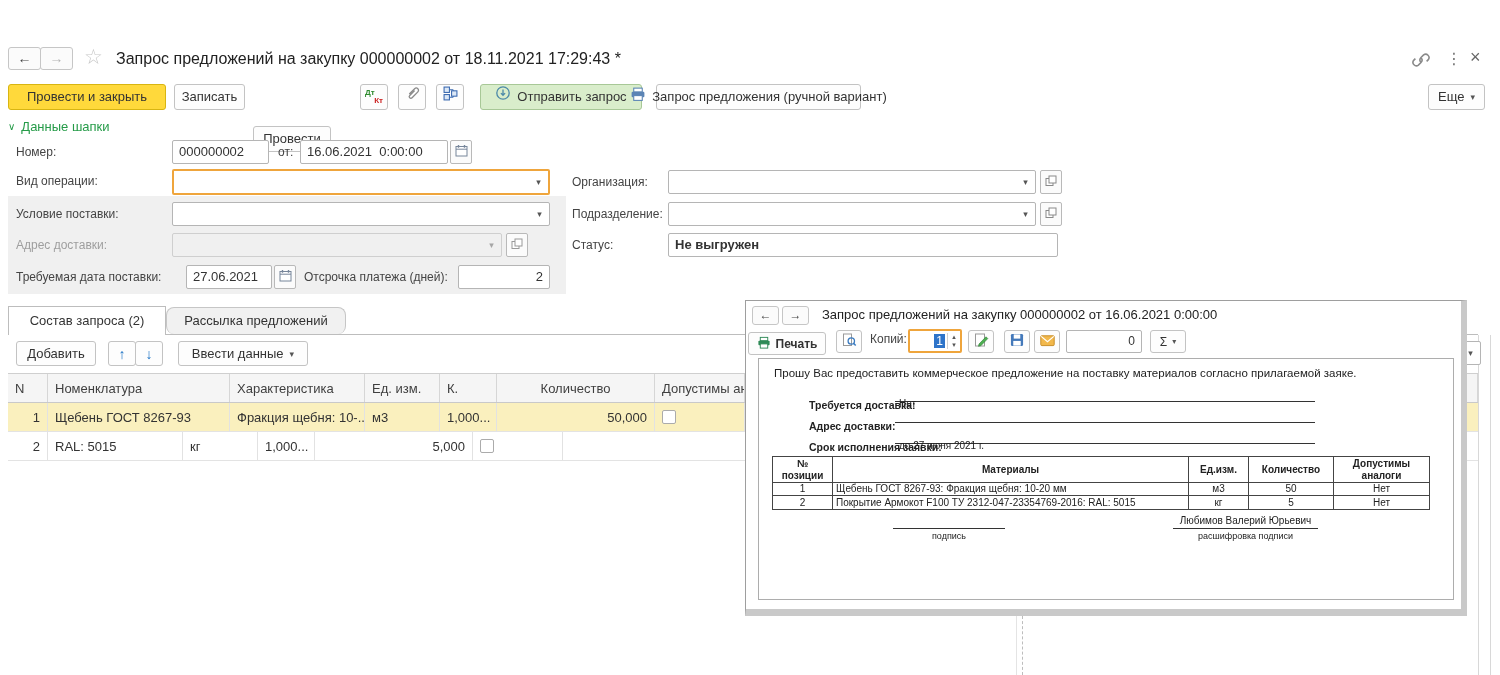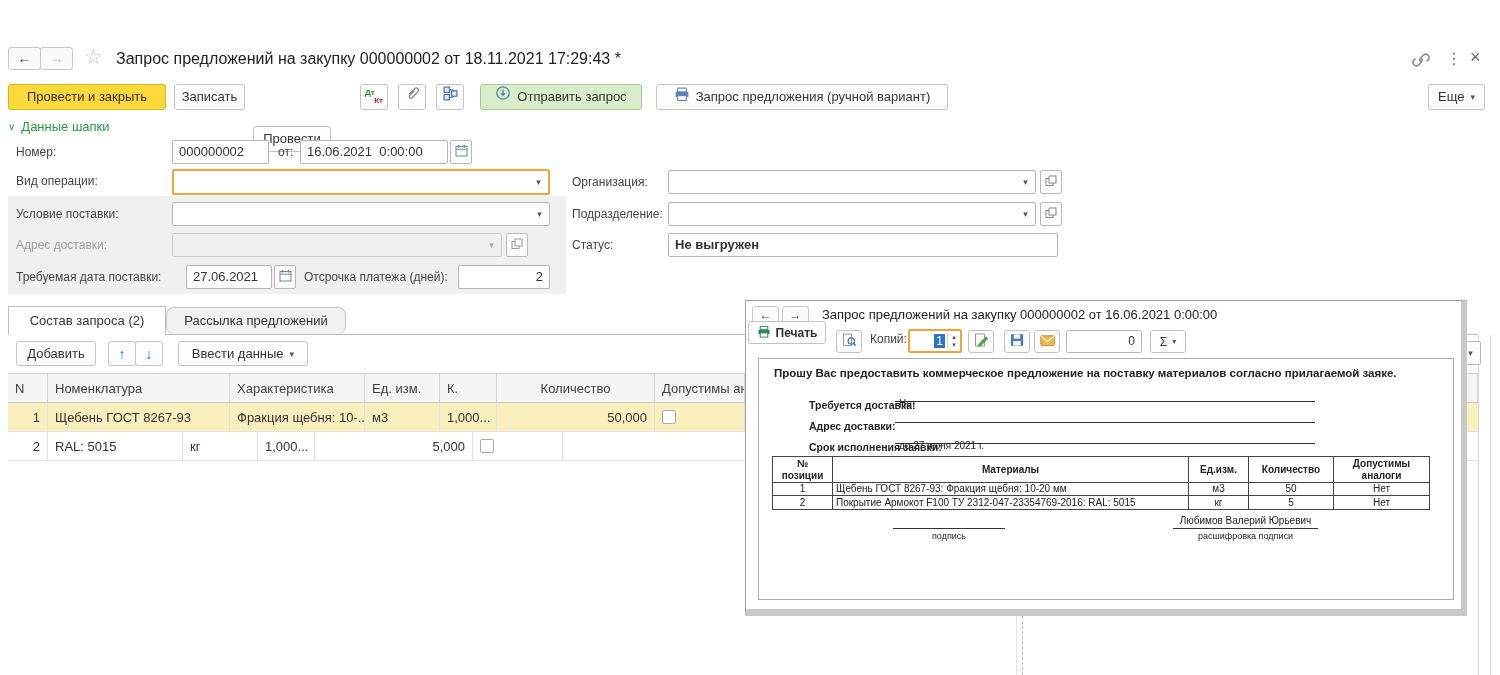--- a/index.html
+++ b/index.html
@@ -120,21 +120,21 @@
         </svg></span>
   </div>
 
   <div class="btn btn-green" style="left:480px; top:84px; width:162px;">
     <span><svg width="16" height="16" viewBox="0 0 16 16">
           <circle cx="8" cy="8" r="6.2" fill="none" stroke="#4b89a8" stroke-width="1.3"></circle>
           <path d="M8 4.5 V10 M5.9 8.1 L8 10.4 L10.1 8.1" fill="none" stroke="#4b89a8" stroke-width="1.3"></path>
         </svg></span>
     <span>Отправить запрос</span>
   </div>
-  <div class="btn" style="left:656px; top:84px; width:292px;">
+  <div class="btn" style="left:656px; top:84px; width:205px;">
     <span><svg width="16" height="14" viewBox="0 0 15 13">
           <rect x="1.5" y="4.5" width="12" height="5" rx="1" fill="#5b84b5"></rect>
           <rect x="3.5" y="1" width="8" height="3.5" fill="#fff" stroke="#5b84b5"></rect>
           <rect x="3.5" y="8" width="8" height="4.5" fill="#fff" stroke="#5b84b5"></rect>
         </svg></span>
     <span>Запрос предложения (ручной вариант)</span>
   </div>
   <div class="btn" style="left:1428px; top:84px; width:57px;">
     <span>Еще</span>
       <span style="font-size:9px; color:#555;">▾</span>
@@ -281,21 +281,21 @@
   <div class="vline" style="left:1490px; top:335px; height:340px;"></div>
 
   <div class="abs" style="left:1016px; top:616px; height:59px; width:1px; background:#e4e4e4;"></div>
   <div class="abs" style="left:1022px; top:616px; height:59px; width:0; border-left:1px dashed #bdbdbd;"></div>
 
   <div id="printwin">
     <div class="pw-navbtn" style="left:6px; top:5px;"><span>←</span></div>
     <div class="pw-navbtn dim" style="left:36px; top:5px;"><span>→</span></div>
     <div class="abs" style="left:76px; top:6px; font-size:13px; color:#222; white-space:nowrap;">Запрос предложений на закупку 000000002 от 16.06.2021 0:00:00</div>
 
-    <div class="pw-btn btn-yellow" style="left:2px; top:20px; width:78px; font-weight:bold;">
+    <div class="pw-btn btn-yellow" style="left:2px; top:31px; width:78px; font-weight:bold;">
       <span><svg width="14" height="13" viewBox="0 0 15 13">
             <rect x="1.5" y="4.5" width="12" height="5" rx="1" fill="#2f8a57"></rect>
             <rect x="3.5" y="1" width="8" height="3.5" fill="#fff" stroke="#2f8a57"></rect>
             <rect x="3.5" y="8" width="8" height="4.5" fill="#fff" stroke="#2f8a57"></rect>
           </svg></span>
       <span>Печать</span>
     </div>
     <div class="pw-btn pw-ibtn" style="left:90px; top:29px;">
       <span><svg width="15" height="15" viewBox="0 0 15 15">
             <rect x="1.5" y="1" width="8" height="11.5" fill="#fff" stroke="#999"></rect>
@@ -330,21 +330,21 @@
             <path d="M1.2 2.4 L7.5 7.6 L13.8 2.4" fill="none" stroke="#fff" stroke-width="1.2"></path>
           </svg></span>
     </div>
     <div class="abs" style="left:320px; top:29px; width:76px; height:23px; border:1px solid #b5b5b5; border-radius:2px; background:#fff; font-size:12px; line-height:21px; text-align:right; padding-right:6px;">0</div>
     <div class="pw-btn" style="left:404px; top:29px; width:36px; padding:0 6px;">
       <span>Σ</span>
         <span style="font-size:8px; color:#555;">▾</span>
     </div>
 
     <div id="sheet">
-      <div class="abs" style="left:15px; top:8px; font-size:11.5px; font-weight:bold; color:#222; white-space:nowrap;">Прошу Вас предоставить коммерческое предложение на поставку материалов согласно прилагаемой заяке.</div>
+      <div class="abs" style="left:15px; top:8px; font-size:11.5px; font-weight:normal; color:#222; white-space:nowrap;">Прошу Вас предоставить коммерческое предложение на поставку материалов согласно прилагаемой заяке.</div>
 
       <div class="doc-lbl" style="left:50px; top:40px;">Требуется доставка:</div>
       <div class="doc-val" style="left:136px; top:28px; width:420px; padding-top:11px;">Нет</div>
 
       <div class="doc-lbl" style="left:50px; top:61px;">Адрес доставки:</div>
       <div class="doc-val" style="left:136px; top:49px; width:420px; padding-top:11px;"></div>
 
       <div class="doc-lbl" style="left:50px; top:82px;">Срок исполнения заявки:</div>
       <div class="doc-val" style="left:136px; top:70px; width:420px; padding-top:11px;">до 27 июня 2021 г.</div>
 

